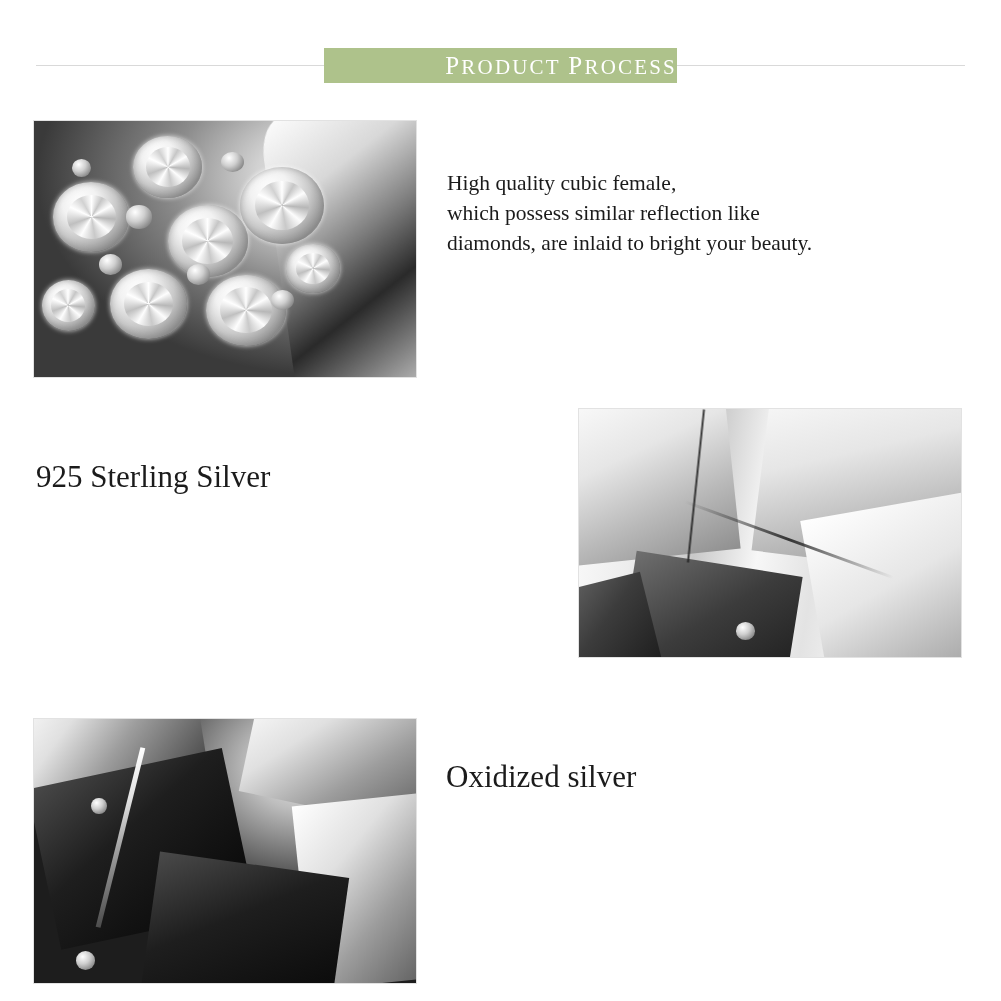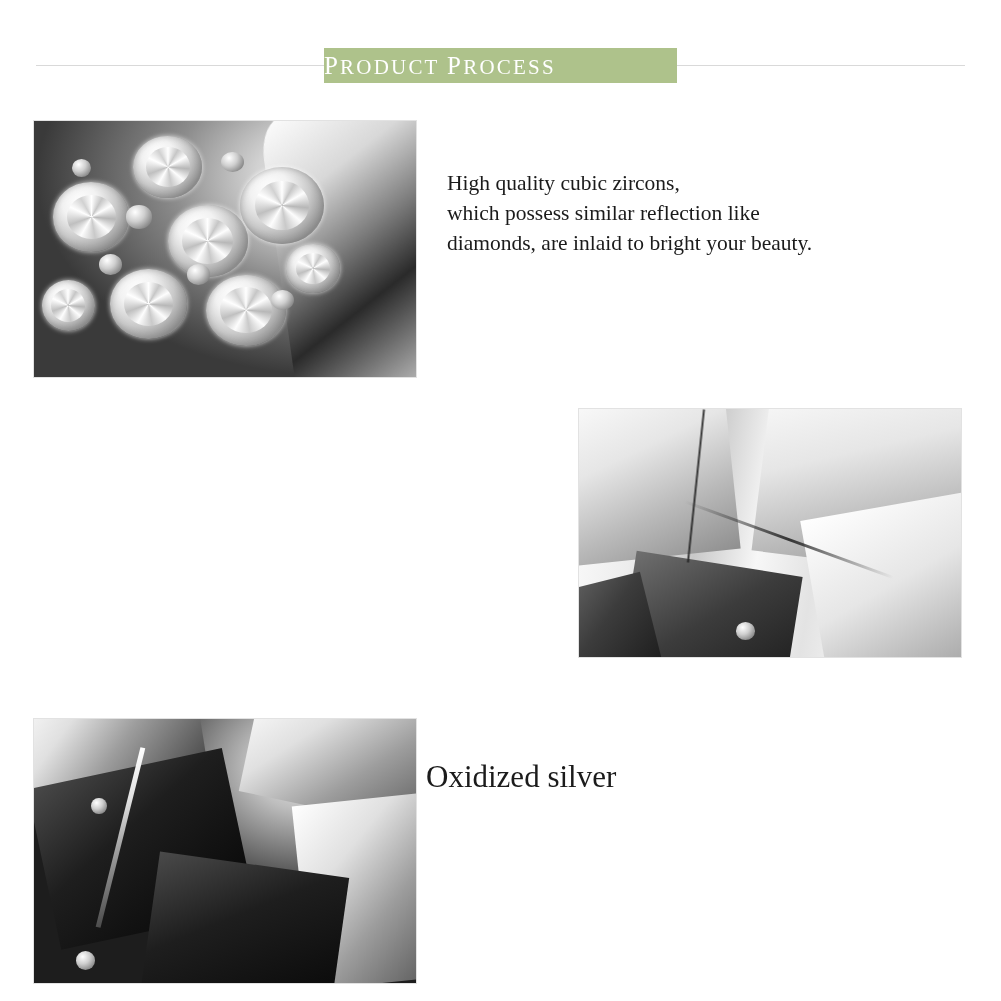--- a/index.html
+++ b/index.html
@@ -36,21 +36,21 @@
     top: 48px;
     left: 324px;
     width: 353px;
     height: 35px;
     background: #aec28b;
     color: #ffffff;
     font-family: "Liberation Serif", serif;
     letter-spacing: 2.2px;
     font-size: 21px;
     line-height: 35px;
-    text-align: left;
+    text-align: right;
     white-space: nowrap;
     box-sizing: border-box;
   }
   .header-badge .cap {
     font-size: 25px;
   }
 
   
   .photo {
     position: absolute;
@@ -85,21 +85,21 @@
   
   #photo-pave { left: 33px;  top: 120px; width: 384px; height: 258px; }
   #text-pave  { left: 447px; top: 168px; width: 540px; }
 
   
   #photo-sterling { left: 578px; top: 408px; width: 384px; height: 250px; }
   #text-sterling  { left: 36px;  top: 458px; width: 500px; }
 
   
   #photo-oxidized { left: 33px;  top: 718px; width: 384px; height: 266px; }
-  #text-oxidized  { left: 426px; top: 758px; width: 540px; }
+  #text-oxidized  { left: 446px; top: 758px; width: 540px; }
 
   
   .img-inner { position: absolute; inset: 0; }
 
   
   .pave-bg {
     position: absolute; inset: 0;
     background:
       radial-gradient(ellipse at 78% 22%, #f4f4f4 0%, #d2d2d2 18%, #8c8c8c 38%, #3a3a3a 70%),
       linear-gradient(125deg, #2f2f2f 0%, #6d6d6d 28%, #1f1f1f 55%, #707070 78%, #1a1a1a 100%);
@@ -198,40 +198,41 @@
     <div class="bead" style="left:24%; top:33%; width:7%; height:9%;"></div>
     <div class="bead" style="left:49%; top:12%; width:6%; height:8%;"></div>
     <div class="bead" style="left:40%; top:56%; width:6%; height:8%;"></div>
     <div class="bead" style="left:17%; top:52%; width:6%; height:8%;"></div>
     <div class="bead" style="left:62%; top:66%; width:6%; height:8%;"></div>
     <div class="bead" style="left:10%; top:15%; width:5%; height:7%;"></div>
   </div>
 </div>
 
 <div class="text-block" id="text-pave">
-  <p class="block-body">High quality cubic zircons,
+  <p class="block-body">High quality cubic female,
 which possess similar reflection like
 diamonds, are inlaid to bright your beauty.</p>
 </div>
 
 <div class="photo" id="photo-sterling">
   <div class="img-inner">
     <div class="sterling-bg"></div>
     <div class="facet" style="left:-5%; top:-10%; width:45%; height:70%; transform:rotate(-6deg);"></div>
     <div class="facet" style="left:48%; top:-12%; width:60%; height:75%; transform:rotate(7deg);"></div>
     <div class="facet" style="left:62%; top:38%; width:50%; height:80%; transform:rotate(-10deg);"></div>
     <div class="facet-dark" style="left:12%; top:62%; width:44%; height:55%; transform:rotate(9deg);"></div>
     <div class="facet-dark" style="left:-8%; top:70%; width:28%; height:45%; transform:rotate(-14deg);"></div>
     <div class="seam" style="left:30%; top:0%; width:4px; height:62%; transform:rotate(6deg);"></div>
     <div class="seam" style="left:26%; top:52%; width:58%; height:3px; transform:rotate(20deg);"></div>
     <div class="bead" style="left:41%; top:86%; width:5%; height:7%;"></div>
   </div>
 </div>
 
 <div class="text-block" id="text-sterling">
+  <h2 class="block-title">925 Sterling Silver</h2>
 </div>
 
 <div class="photo" id="photo-oxidized">
   <div class="img-inner">
     <div class="oxid-bg"></div>
     <div class="oxid-shine" style="left:-6%; top:-8%; width:50%; height:30%; transform:rotate(-9deg);"></div>
     <div class="oxid-shine" style="left:56%; top:-6%; width:55%; height:42%; transform:rotate(12deg);"></div>
     <div class="oxid-shine" style="left:70%; top:30%; width:40%; height:70%; transform:rotate(-6deg);"></div>
     <div class="oxid-dark" style="left:2%; top:18%; width:52%; height:62%; transform:rotate(-12deg);"></div>
     <div class="oxid-dark" style="left:30%; top:55%; width:50%; height:55%; transform:rotate(8deg);"></div>

